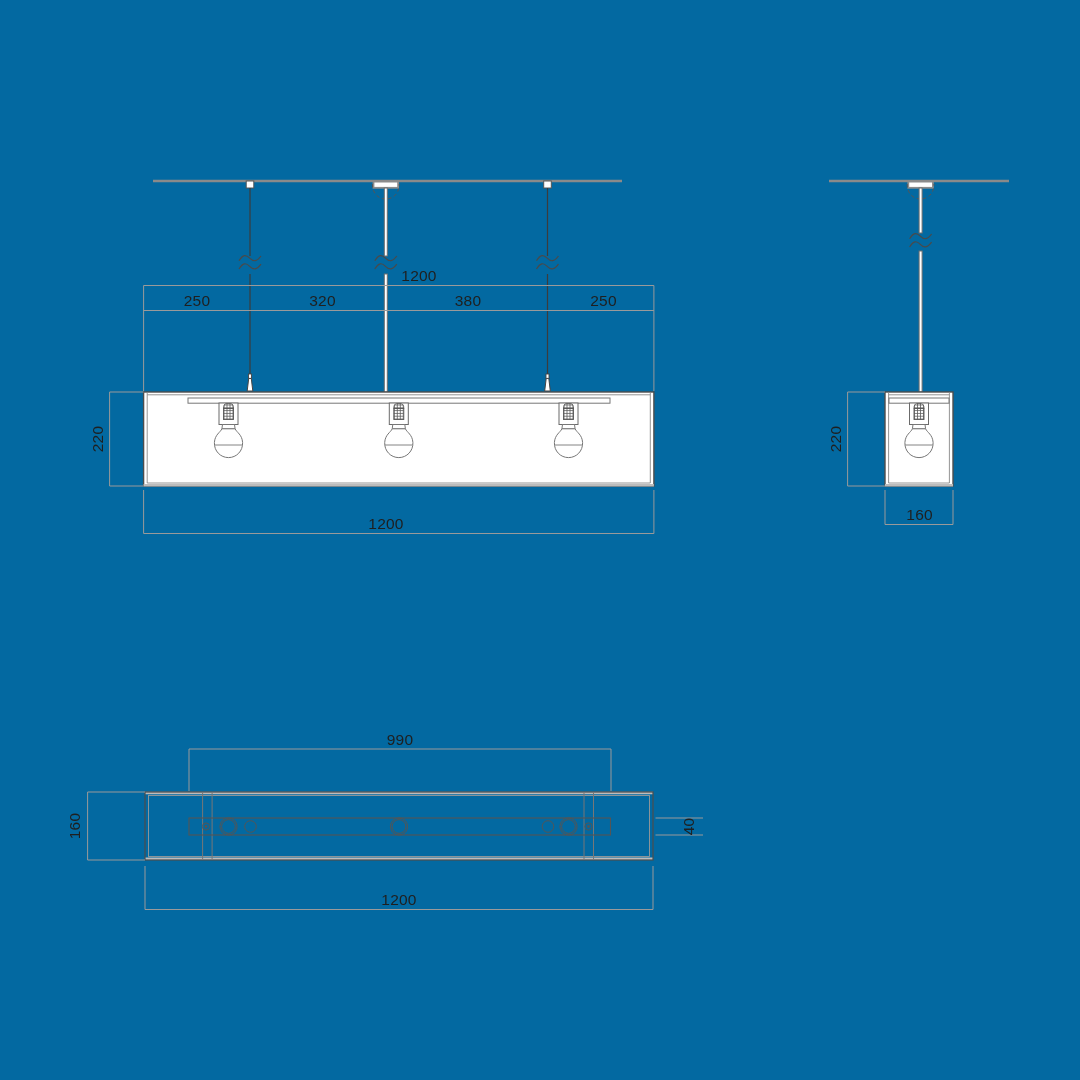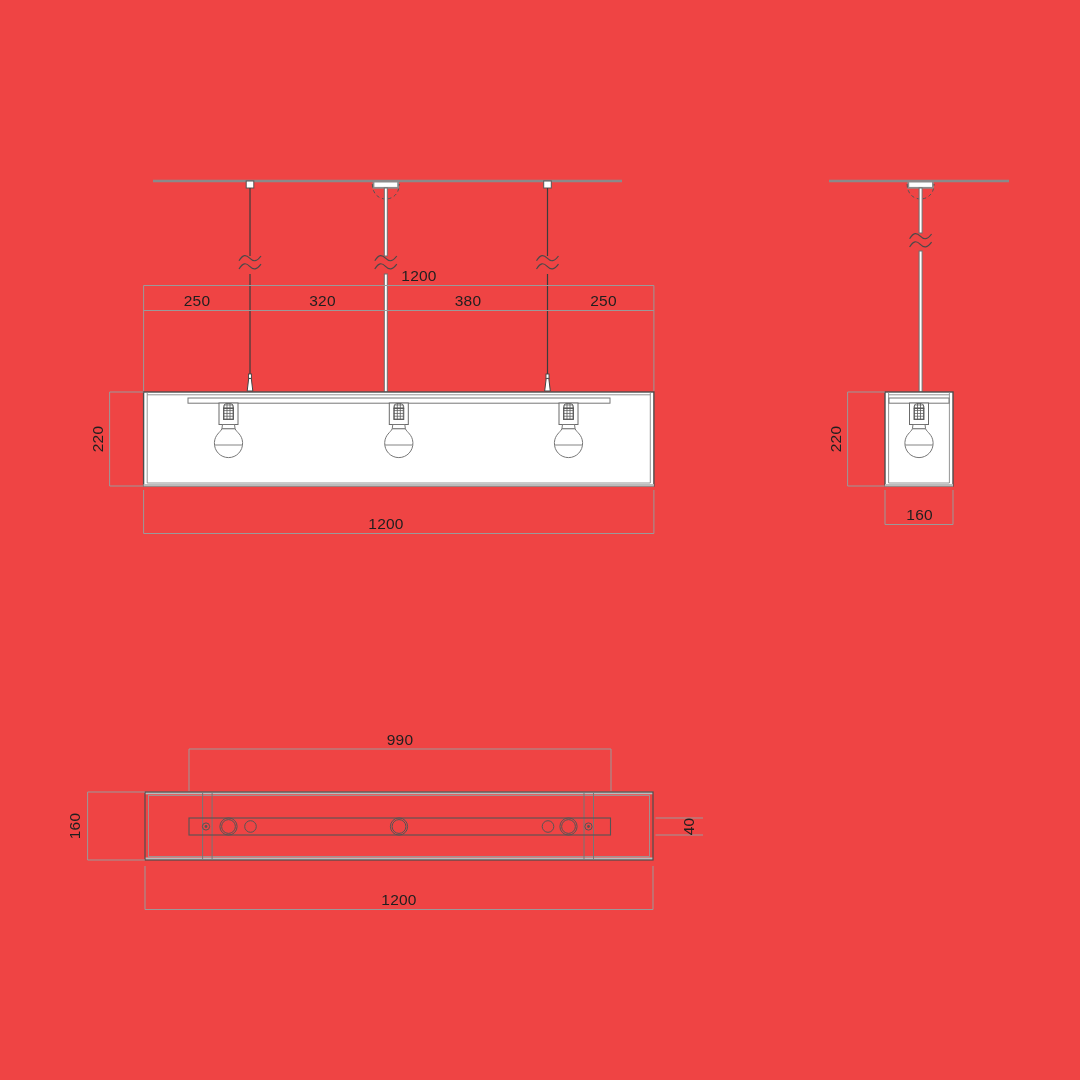--- a/index.html
+++ b/index.html
@@ -1,17 +1,17 @@
 <!DOCTYPE html>
 <html><head>
 <meta charset="utf-8">
 <style>
   html,body{margin:0;padding:0;background:#ffffff;}
   .canvas{
-    position:relative;width:1080px;height:1080px;background:#ef4444;
+    position:relative;width:1080px;height:1080px;background:#0369a1;
     font-family:"Liberation Sans", sans-serif;overflow:hidden;
   }
   svg text{
     font-family:"Liberation Sans", sans-serif;
     font-size:15.5px;fill:#1f1f1f;letter-spacing:.2px;
   }
 </style>
 </head>
 <body>
 

